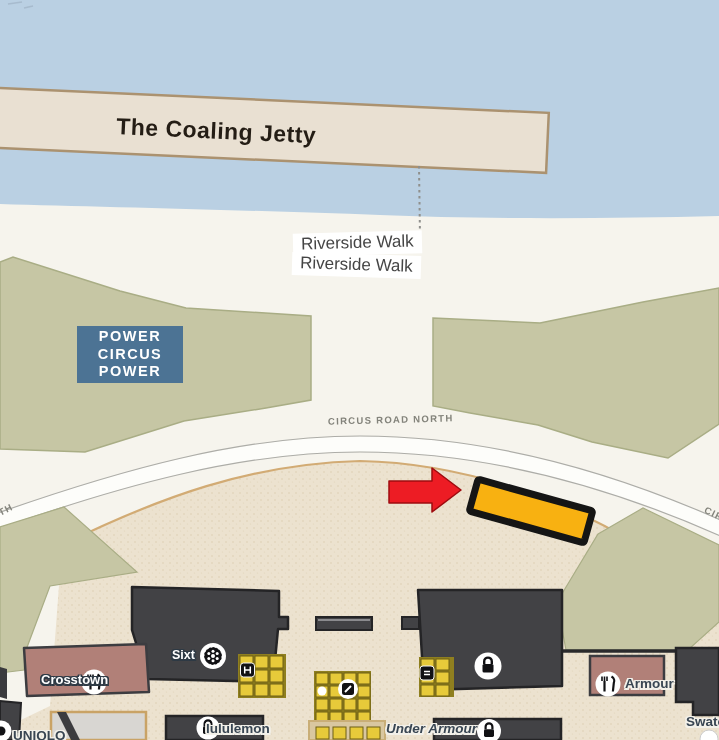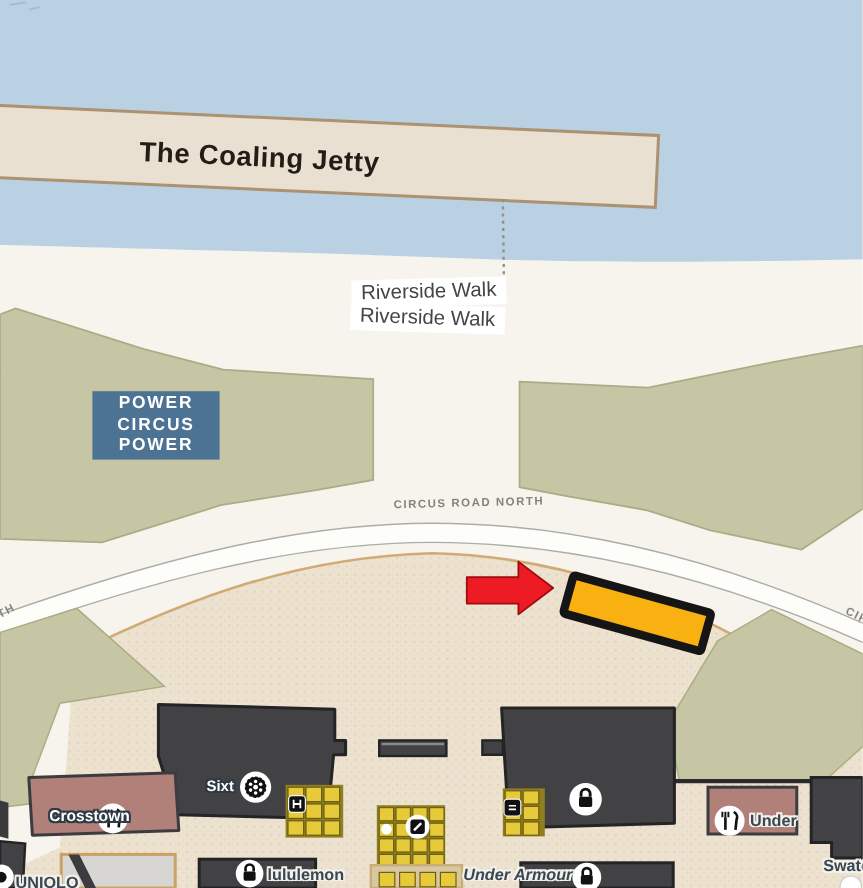--- a/index.html
+++ b/index.html
@@ -211,18 +211,18 @@
     <span>POWER</span>
   </div>
 
   <div class="lbl roadtxt" style="left:328px;top:414px;transform:rotate(-1.5deg);">CIRCUS ROAD NORTH</div>
   <div class="lbl roadtxt" style="left:-2px;top:504px;transform:rotate(-27deg);">TH</div>
   <div class="lbl roadtxt" style="left:704px;top:508px;transform:rotate(26deg);">CIR</div>
 
 
   <div class="lbl store-light" style="left:14px;top:672px;margin-left:27px;">Crosstown</div>
   <div class="lbl store-light" style="left:172px;top:648px;font-size:12.5px;">Sixt</div>
-  <div class="lbl store-dark" style="left:625px;top:676px;">Under</div>
-  <div class="lbl store-dark" style="left:223px;top:721px;">lululemon</div>
+  <div class="lbl store-dark" style="left:625px;top:676px;">Armour</div>
+  <div class="lbl store-dark" style="left:206px;top:721px;">lululemon</div>
   <div class="lbl store-dark" style="left:386px;top:721px;font-style:italic;">Under Armour</div>
   <div class="lbl store-dark" style="left:13px;top:728px;">UNIQLO</div>
   <div class="lbl store-dark" style="left:686px;top:714px;">Swatch</div>
 </div>
 
 </body></html>

